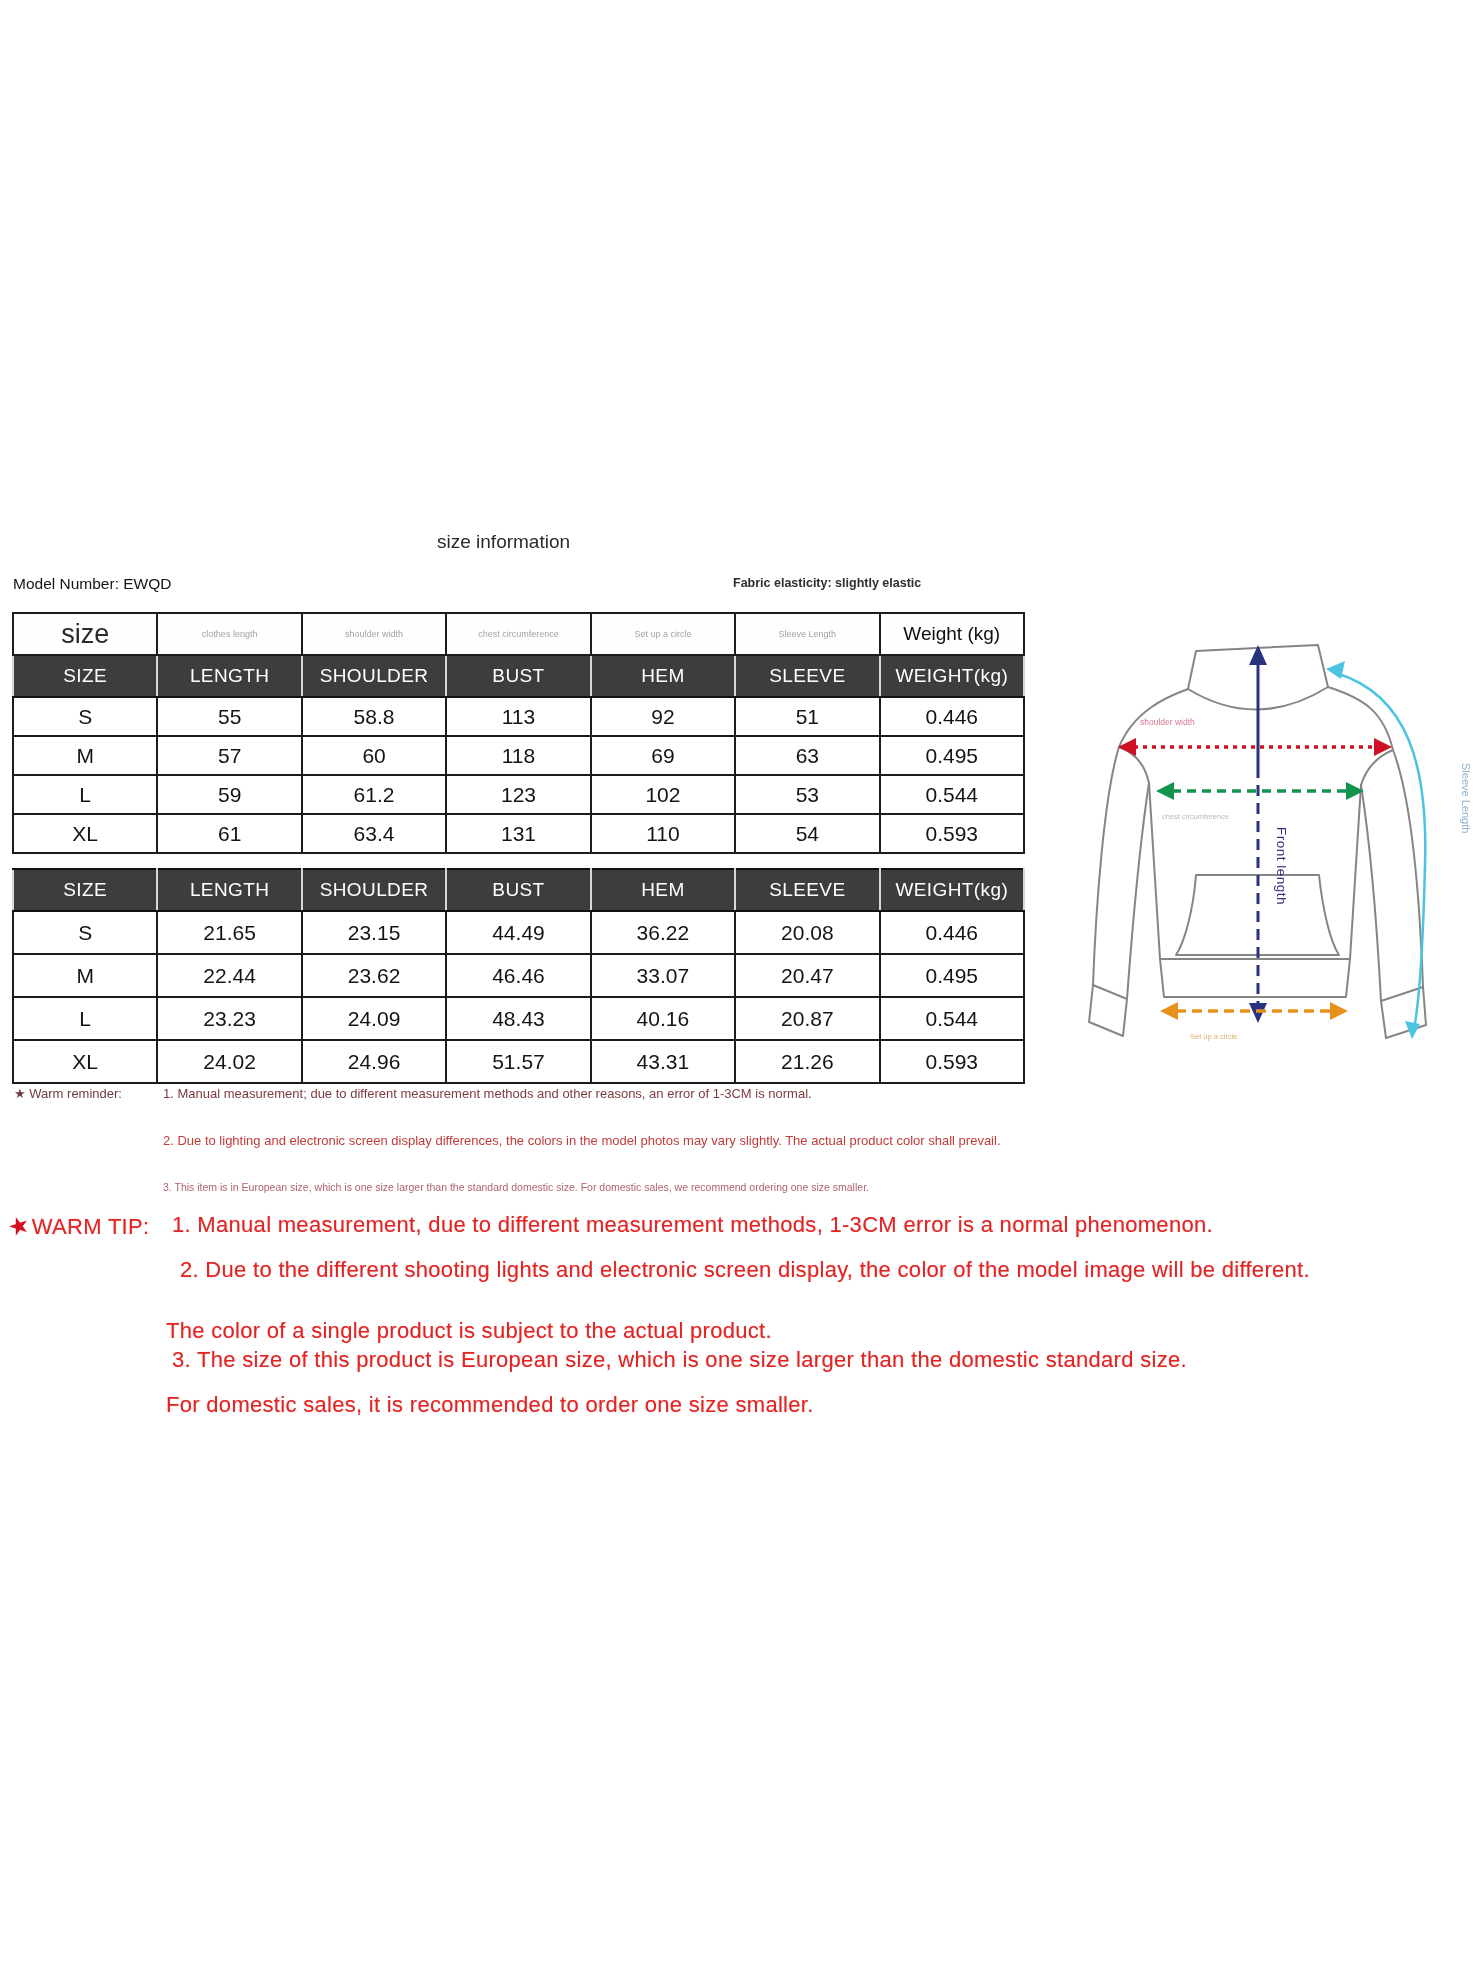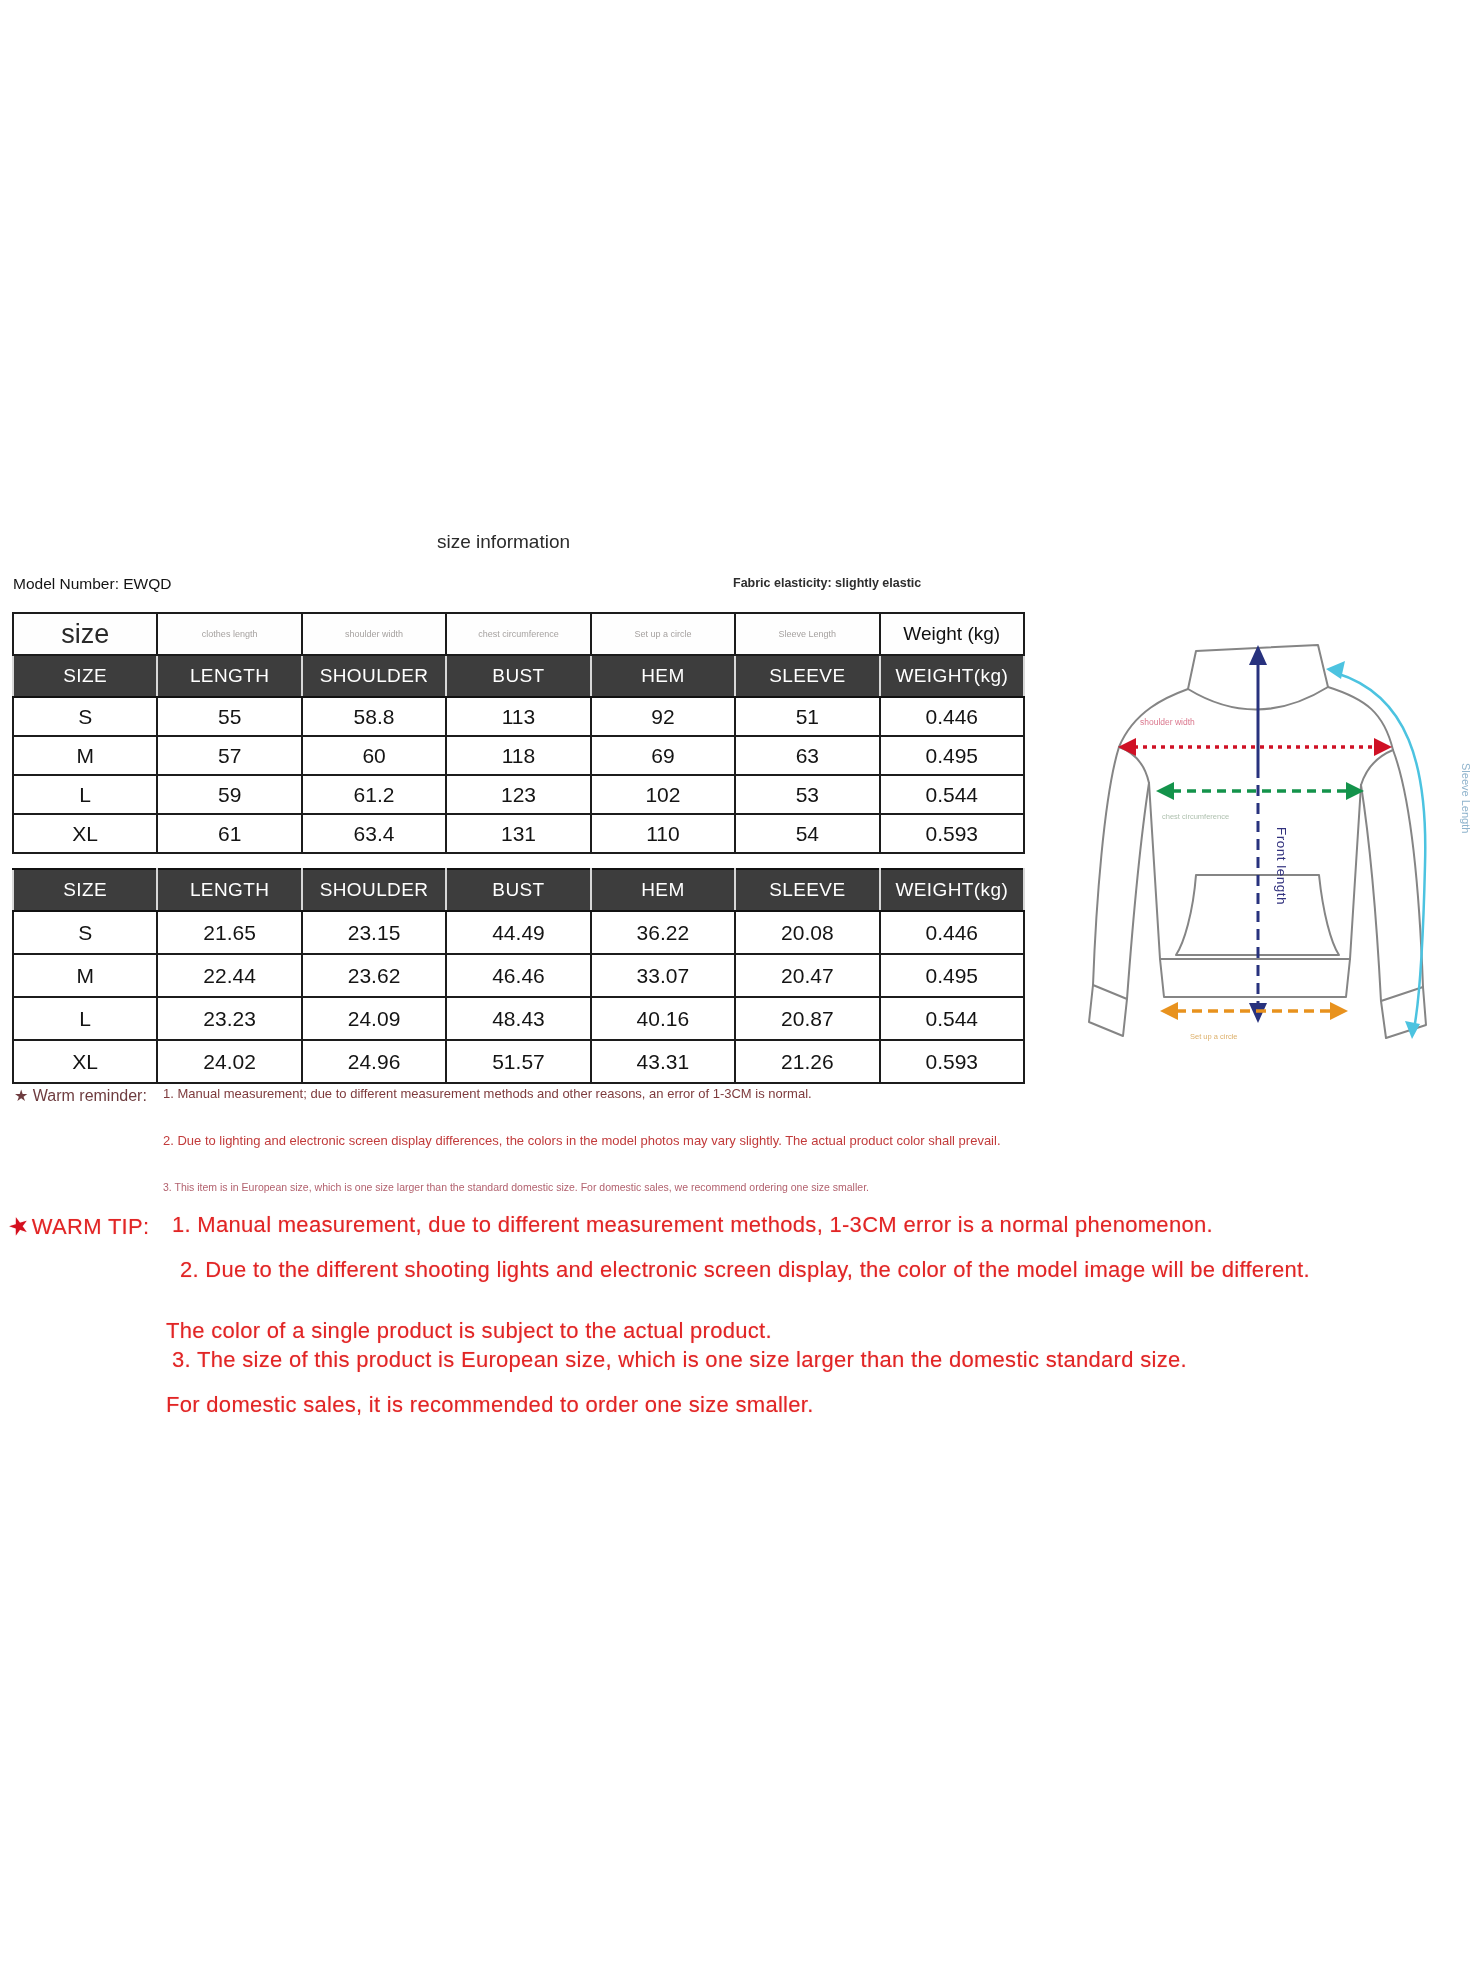--- a/index.html
+++ b/index.html
@@ -25,21 +25,21 @@
   .weight-lbl { font-size:19px; color:#101010; }
   tr.hdr td {
     background:#3d3d3d; color:#ffffff; font-size:19px; height:40px;
     letter-spacing:.4px; border-left-color:#d8d8d8; border-right-color:#d8d8d8;
     border-top-color:#111; border-bottom-color:#111;
   }
   tr.datarow td { height:37px; font-size:21px; color:#141414; }
   #t2 tr.datarow td { height:41px; }
 
   
-  .wr-label { left:14px;  top:1086px; font-size:16px;   color:#6e3c3f;text-align:center; }
+  .wr-label { left:14px;  top:1086px; font-size:13px;   color:#6e3c3f;text-align:center; }
   .wr-n1    { left:163px; top:1086px; font-size:13px;   color:#7e3b3d; }
   .wr-n2    { left:163px; top:1133px; font-size:13px;   color:#c23b3b; }
   .wr-n3    { left:163px; top:1181px; font-size:10.5px; color:#b2616e; }
 
   
   .tip { color:#e12525; font-size:22px; letter-spacing:.3px; text-shadow:0 0 1px rgba(235,60,60,.45); }
   .tip-label { left:8px; top:1212px; }
   .tip-star { display:inline-block; transform:rotate(-18deg); font-size:24px; color:#d40f1e; margin-right:2px; }
   .tip-l0 { left:172px; top:1212px; }
   .tip-l1 { left:180px; top:1257px; }

